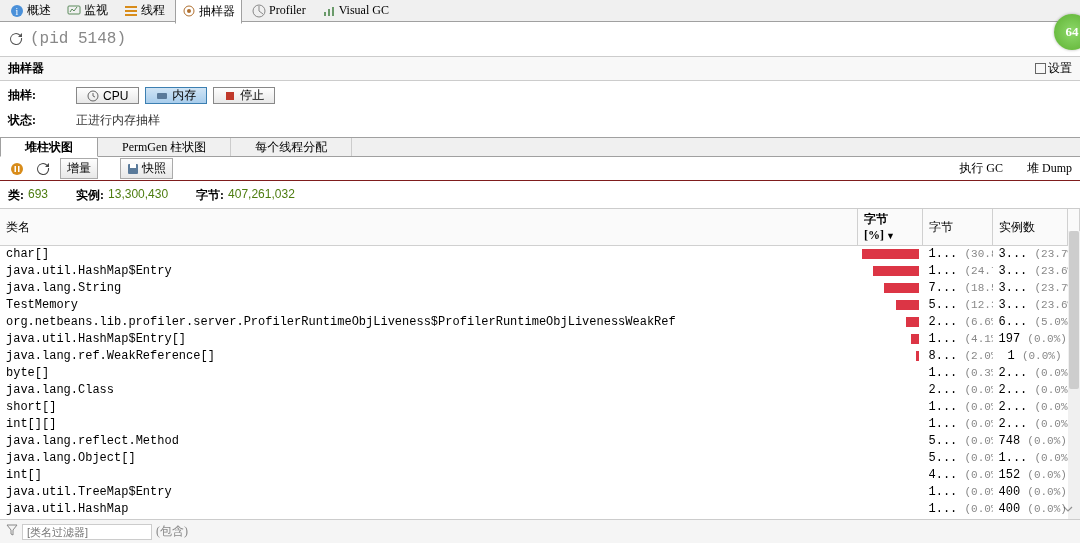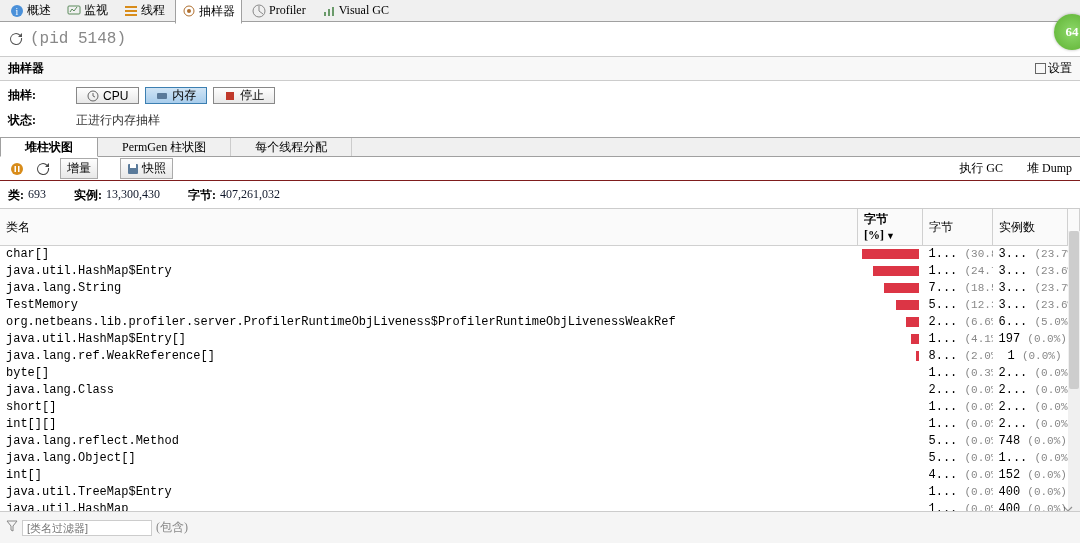--- a/index.html
+++ b/index.html
@@ -41,21 +41,21 @@
     .action-bar { display: flex; justify-content: space-between; align-items: center; padding: 4px 8px; border-bottom: 1px solid #7f1d1d; height: 24px; }
     .action-left { display: flex; align-items: center; gap: 8px; }
     .action-right { display: flex; align-items: center; gap: 4px; }
     .icon-btn { width: 18px; height: 18px; display: flex; align-items: center; justify-content: center; cursor: pointer; }
     .small-btn { display: inline-flex; align-items: center; gap: 3px; padding: 1px 6px; border: 1px solid #aaa; background: linear-gradient(#fefefe,#e8e8e8); cursor: pointer; font-size: 12px; }
     
     
     .stats-row { display: flex; gap: 28px; padding: 6px 8px 4px 8px; font-size: 12px; border-bottom: 1px solid #ccc; }
     .stat-item { display: flex; gap: 4px; }
     .stat-lbl { font-weight: bold; }
-    .stat-val { color: #0f172a; font-family: Liberation Serif, serif; text-align: center; }
+    .stat-val { color: #4d7c0f; font-family: Liberation Sans, sans-serif; text-align: center; }
     
     
     .table-wrap { position: relative; height: 330px; overflow: hidden; }
     .tbl { width: 100%; border-collapse: collapse; table-layout: fixed; }
     .tbl th { text-align: left; font-weight: normal; padding: 2px 6px; border-right: 1px solid #d0d0d0; border-bottom: 1px solid #d0d0d0; background: #fafafa; height: 20px; }
     .tbl th.sorted { font-weight: bold; }
     .tbl td { padding: 1px 6px; height: 17px; white-space: nowrap; overflow: hidden; font-family: "Courier New", monospace; font-size: 12px; vertical-align: middle; }
     .col-name { width: auto; }
     .col-bar { width: 65px; padding: 0 4px !important; }
     .col-bytes { width: 70px; text-align: right; }
@@ -64,21 +64,21 @@
     .cls-name { font-family: "Courier New", monospace; }
     .cls-name .bold { font-weight: normal; }
     .bar-cell { position: relative; height: 12px; }
     .bar-fill { position: absolute; right: 0; top: 1px; height: 10px; background: #dc3545; }
     .num { text-align: right; }
     .pct { color: #888; font-size: 11px; }
     .num .main { color: #000; }
     .sort-arrow { font-size: 9px; margin-left: 2px; }
     
     
-    .filter-bar { position: absolute; bottom: 0; left: 0; right: 0; display: flex; align-items: center; gap: 4px; padding: 2px 6px; border-top: 1px solid #ccc; background: #f5f5f5; height: 32px; }
+    .filter-bar { position: absolute; bottom: 0; left: 0; right: 0; display: flex; align-items: center; gap: 4px; padding: 2px 6px; border-top: 1px solid #ccc; background: #f5f5f5; height: 24px; }
     .filter-input { border: 1px solid #ccc; padding: 1px 4px; width: 130px; color: #888; font-size: 11px; background: #fff; }
     .filter-note { color: #888; }
     .expand-btn { position: absolute; right: 4px; bottom: 22px; width: 14px; height: 14px; cursor: pointer; filter: opacity(0.5); }
     
     
     .vsb { position: absolute; right: 0; top: 22px; bottom: 20px; width: 12px; background: #f0f0f0; }
     .vsb-thumb { position: absolute; top: 0; left: 1px; right: 1px; height: 55%; background: #cdcdcd; border-radius: 2px; }
     
     
     .corner-badge { position: absolute; top: 14px; right: -10px; width: 36px; height: 36px; border-radius: 50%; background: radial-gradient(#8ed96b, #5cb030); display: flex; align-items: center; justify-content: center; color: #fff; font-size: 13px; font-weight: bold; box-shadow: 0 0 3px rgba(0,0,0,0.3); }

